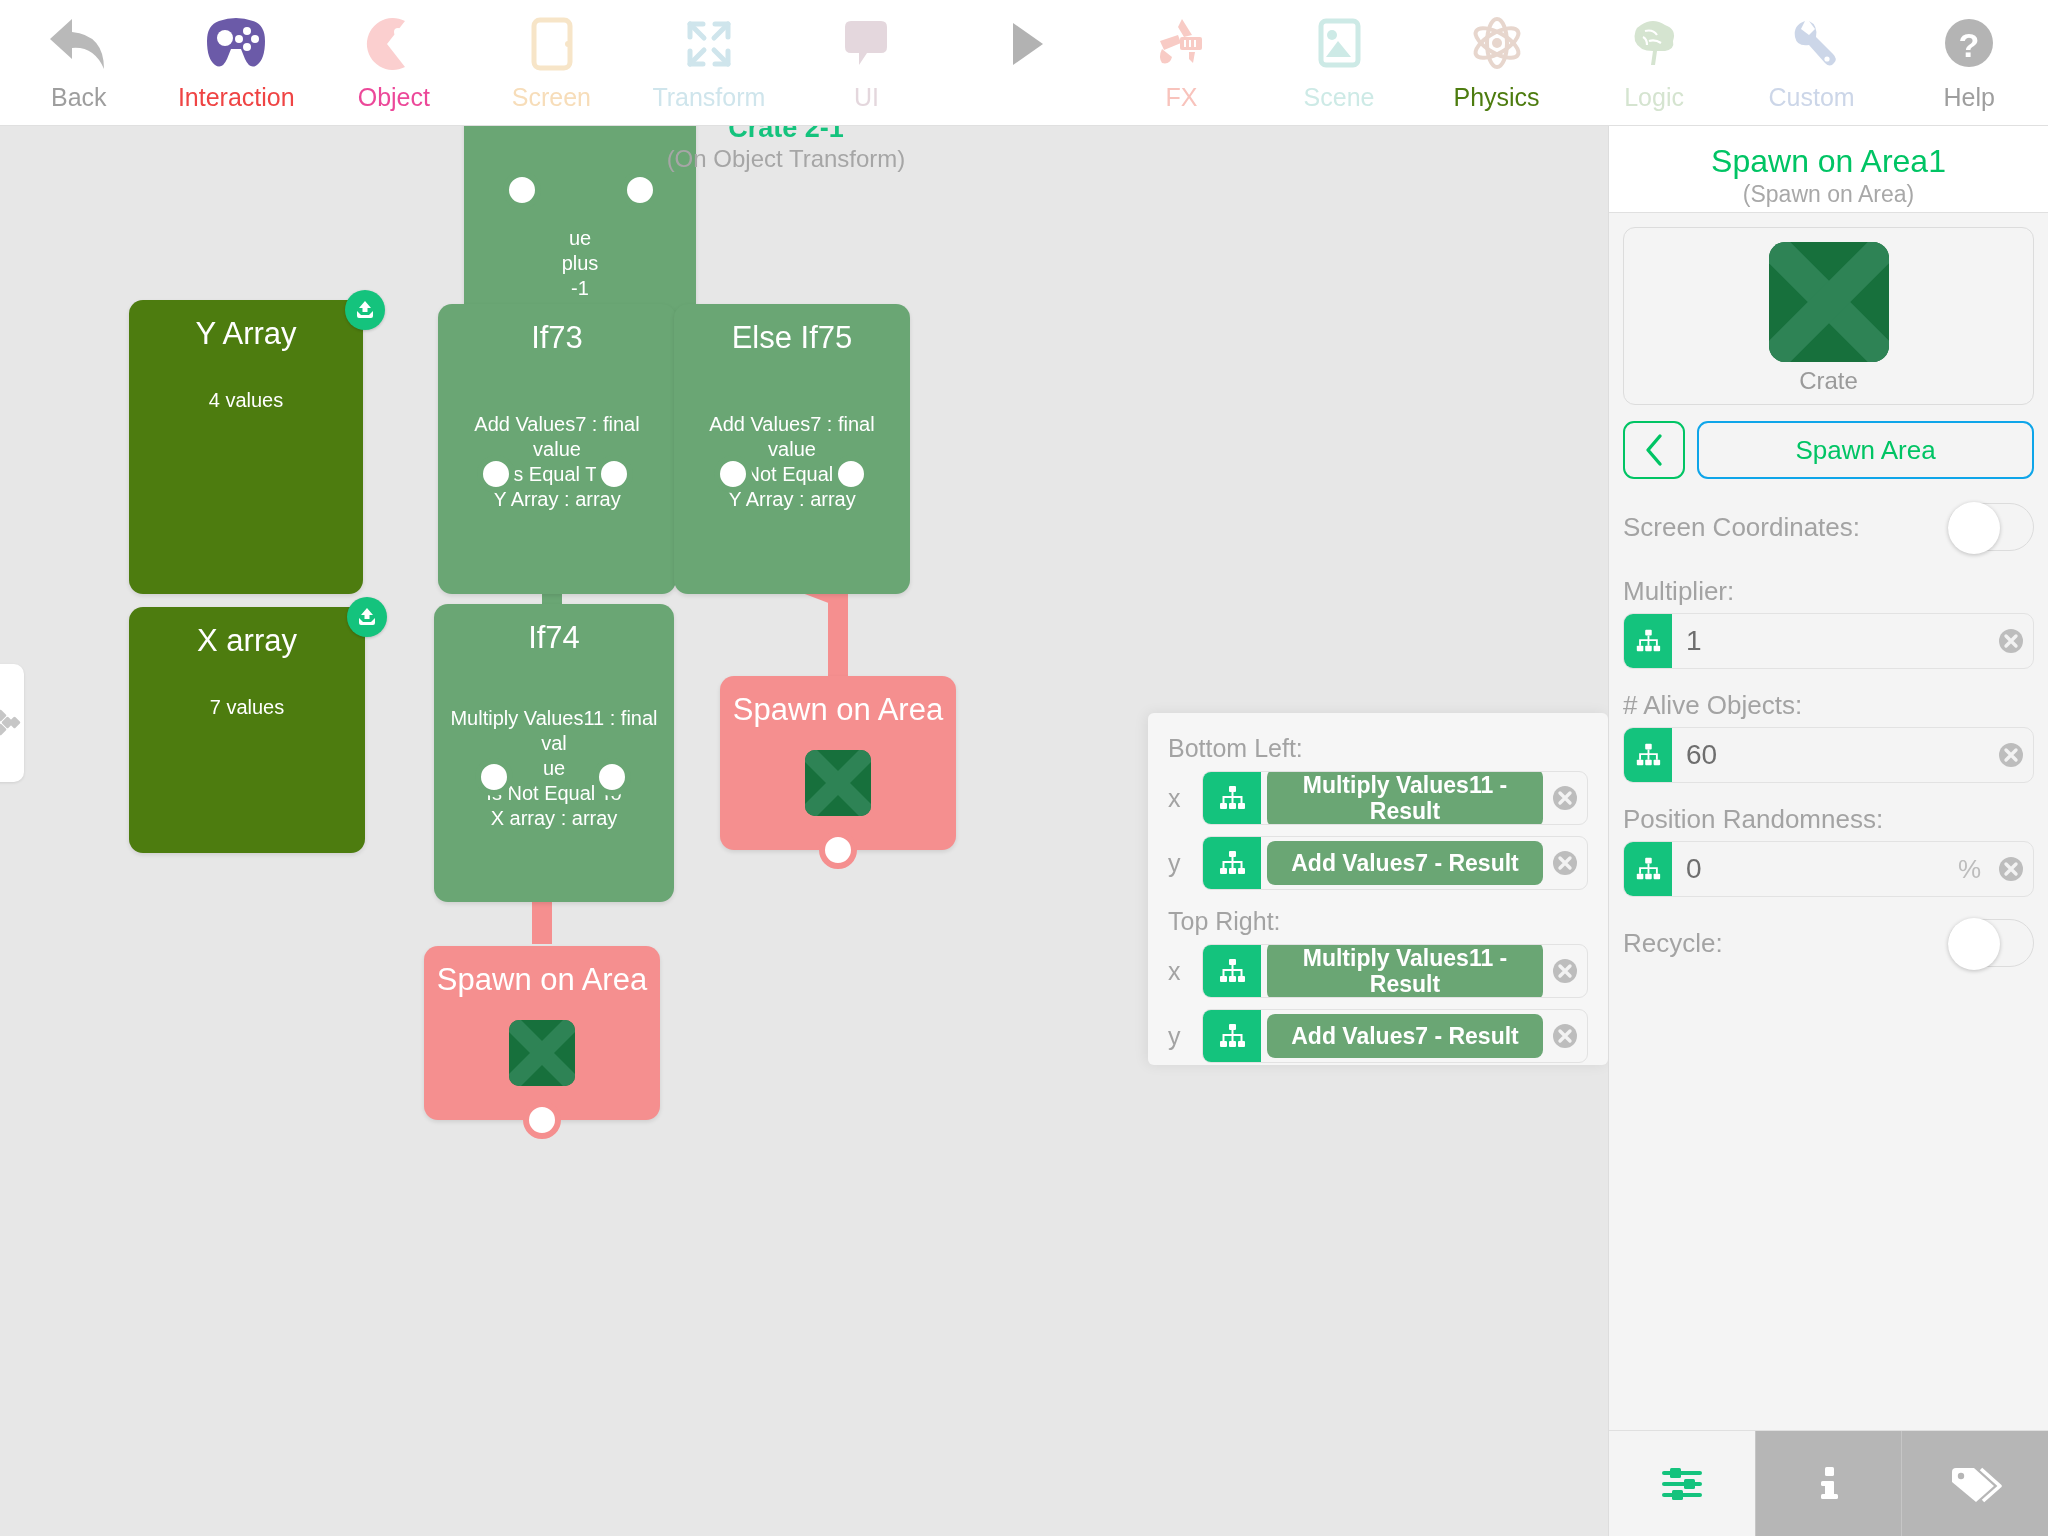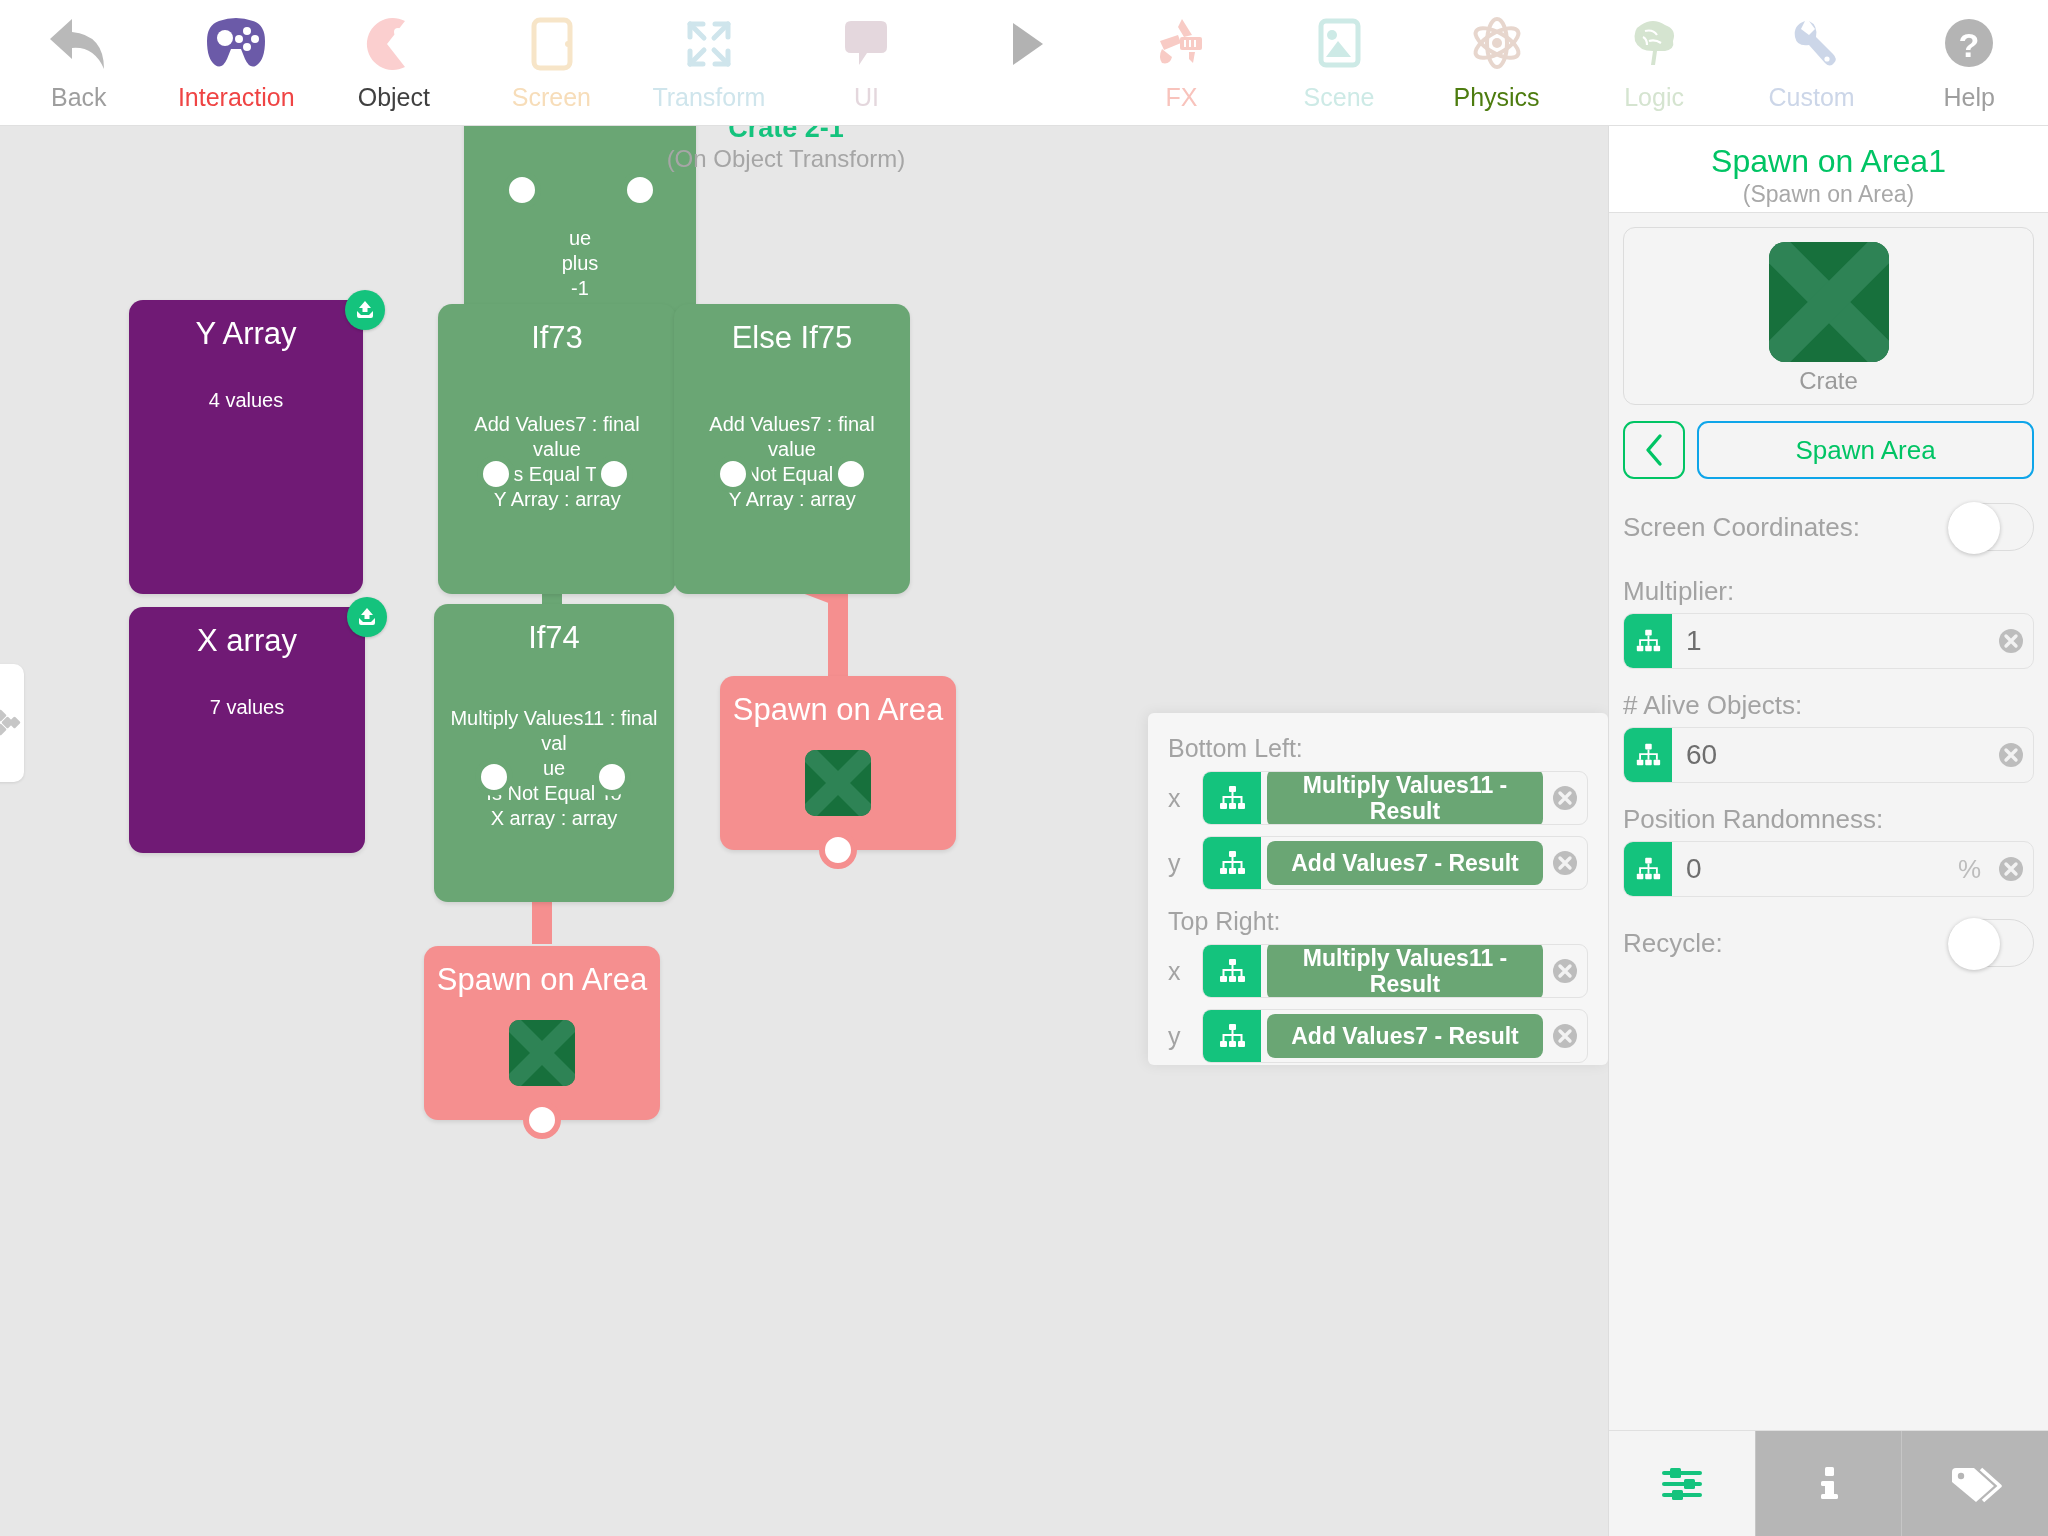--- a/index.html
+++ b/index.html
@@ -54,21 +54,21 @@
   .node-title {
     text-align: center; font-size: 31px; line-height: 36px;
     padding-top: 16px; font-weight: 400; color: #ffffff;
   }
   .node-body {
     text-align: center; font-size: 20px; line-height: 25px;
     color: #ffffff; padding: 0 14px;
   }
   .node-green { background: #6aa674; }
   .node-red   { background: #f58f8f; }
-  .node-blue  { background: #701a75; }
+  .node-blue  { background: #4d7c0f; }
 
   
   .port {
     position: absolute; width: 38px; height: 38px;
     border-radius: 50%;
     background: #ffffff;
     border: 6px solid #6aa674;
   }
   .port.red { border-color: #f58f8f; }
 
@@ -268,21 +268,21 @@
       <div class="tb-label" style="color:#ef4444">Interaction</div>
     </div>
 
     <div class="tb-item">
       <div class="tb-icon">
         <svg width="66" height="58" viewBox="0 0 66 58">
           <path d="M44 6 A26 26 0 1 0 44 52 L26 29 Z" fill="#fbcfcf"></path>
           <circle cx="37" cy="17" r="4" fill="#fff"></circle>
         </svg>
       </div>
-      <div class="tb-label" style="color:#404040">Object</div>
+      <div class="tb-label" style="color:#ec4899">Object</div>
     </div>
 
     <div class="tb-item">
       <div class="tb-icon">
         <svg width="66" height="58" viewBox="0 0 66 58">
           <rect x="16" y="5" width="36" height="48" rx="6" fill="none" stroke="#f7e5c8" stroke-width="5"></rect>
           <circle cx="50" cy="29" r="3" fill="#f7e5c8"></circle>
         </svg>
       </div>
       <div class="tb-label" style="color:#f7ddb9">Screen</div>

